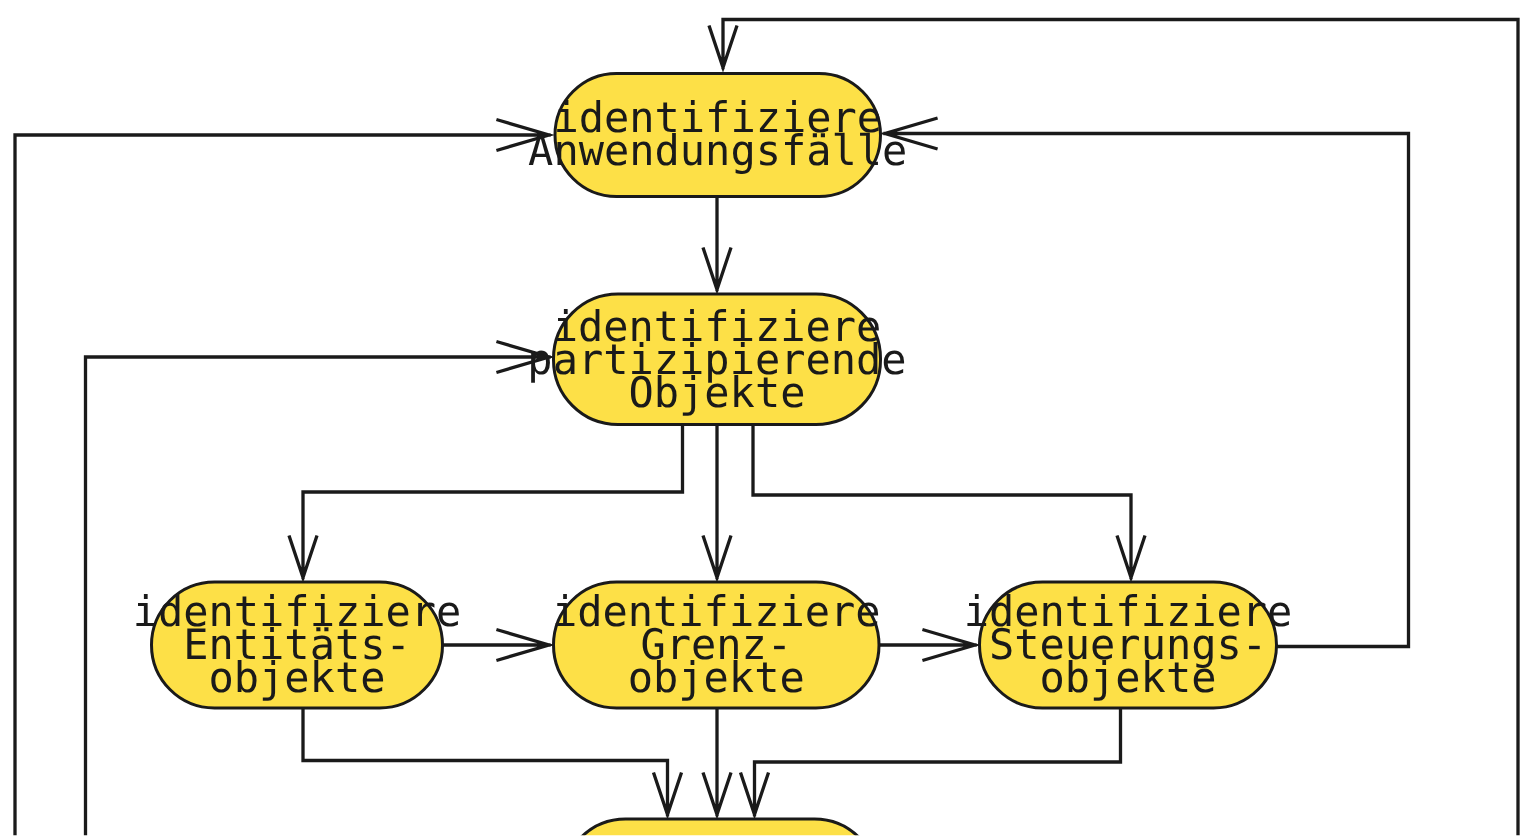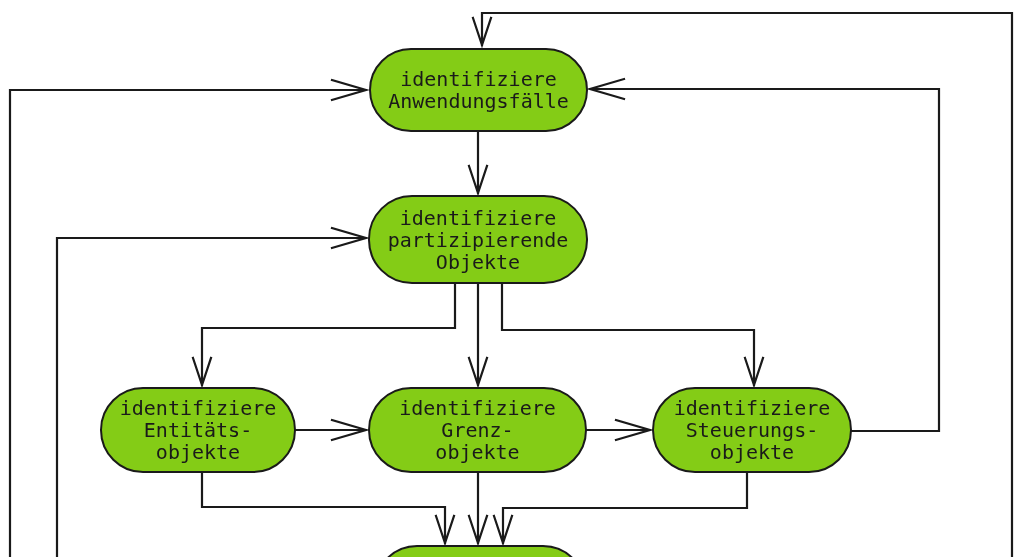--- a/index.html
+++ b/index.html
@@ -28,26 +28,26 @@
     stroke-width: 2.2;
     stroke-linecap: square;
     stroke-linejoin: miter;
   }
   .node {
     position: absolute;
     z-index: 2;
     box-sizing: border-box;
     border: 2.2px solid #1a1a1a;
     border-radius: 44px;
-    background: #84cc16;
+    background: #fde047;
     display: flex;
     align-items: center;
     justify-content: center;
     text-align: center;
-    font-size: 20px;
+    font-size: 28px;
     line-height: 22px;
     color: #1a1a1a;
     white-space: pre-line;
   }
   .n1 { left: 369px; top:  48px; width: 219px; height: 84px; }
   .n2 { left: 368px; top: 195px; width: 220px; height: 89px; }
   .n3 { left: 100px; top: 387px; width: 196px; height: 86px; }
   .n4 { left: 368px; top: 387px; width: 219px; height: 86px; }
   .n5 { left: 652px; top: 387px; width: 200px; height: 86px; }
   .n6 { left: 374px; top: 545px; width: 212px; height: 86px; }

